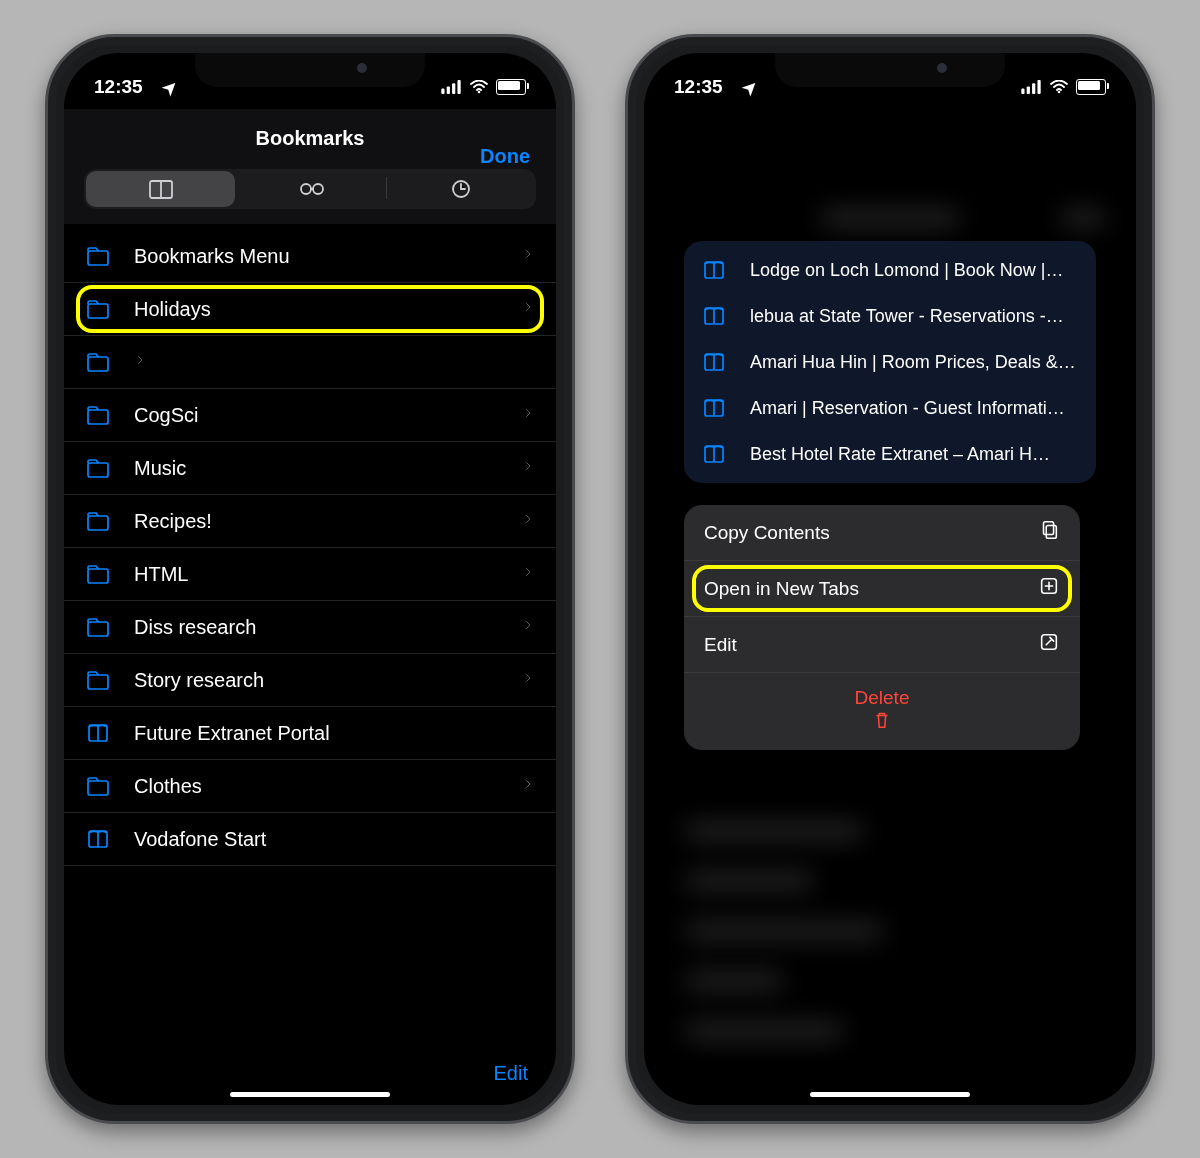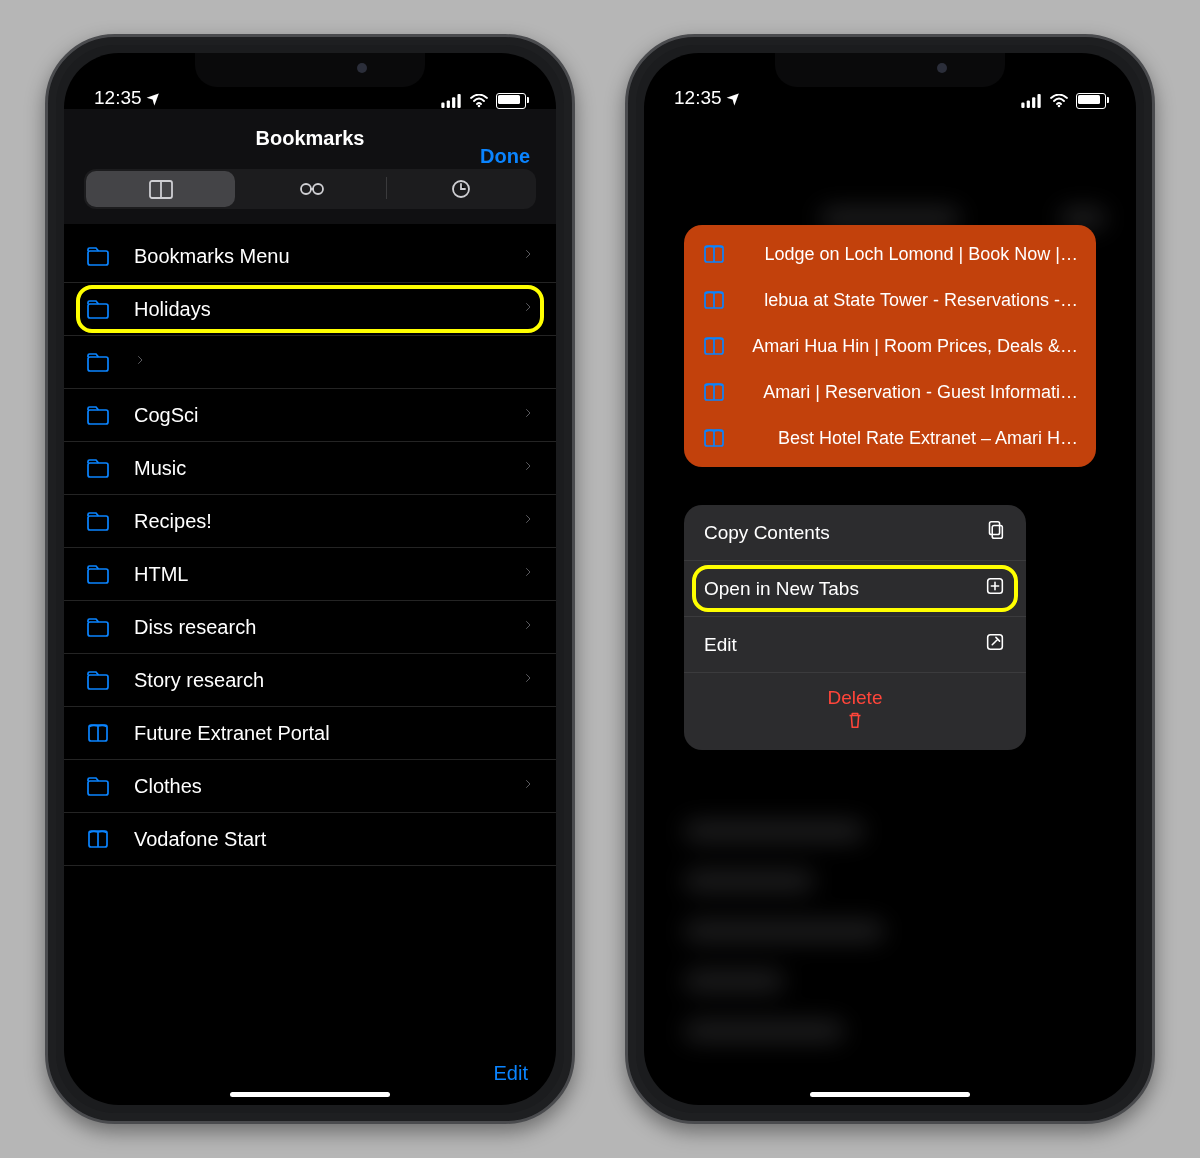--- a/index.html
+++ b/index.html
@@ -39,22 +39,22 @@
     border-radius:55px;
     overflow:hidden;position:relative;
   }
   .screen.blurred .content{filter:blur(12px);opacity:.55;}
   .notch{
     position:absolute;top:0;left:50%;transform:translateX(-50%);
     width:230px;height:34px;background:#0a0a0b;border-radius:0 0 22px 22px;z-index:5;
   }
   .camdot{position:absolute;right:58px;top:10px;width:10px;height:10px;border-radius:50%;background:#2b2e3a;}
   .status-bar{
-    display:flex;justify-content:space-between;align-items:flex-end;
-    padding:12px 30px 0 30px;height:44px;font-size:19px;font-weight:400;z-index:6;position:relative;
+    display:flex;justify-content:space-between;align-items:center;
+    padding:12px 30px 0 30px;height:44px;font-size:19px;font-weight:700;z-index:6;position:relative;gap:15px;
   }
   .sb-right{display:flex;gap:6px;align-items:center;}
   .arrow{display:inline-block;transform:rotate(-45deg) scale(.9);margin-left:4px;}
   svg.sb-icon{width:22px;height:14px;}
   .battery{width:28px;height:14px;border:1.5px solid #fff;border-radius:3px;position:relative;display:inline-block;}
   .battery:after{content:"";position:absolute;right:-4px;top:3px;width:2.5px;height:6px;background:#fff;border-radius:0 1px 1px 0;}
   .battery i{display:block;width:22px;height:9px;background:#fff;margin:1px;border-radius:1.5px;}
 
   .header{
     background:var(--header-bg);
@@ -94,26 +94,26 @@
     position:absolute;bottom:20px;right:28px;font-size:20px;color:var(--ios-blue);
     font-weight:500;
   }
   .home-indicator{
     position:absolute;bottom:8px;left:50%;transform:translateX(-50%);
     width:160px;height:5px;border-radius:3px;background:#fff;
   }
 
   
   .preview-card{
-    position:absolute;top:172px;left:40px;right:40px;
-    background:#c2410c;border-radius:18px;padding:6px 0;z-index:10;text-align:right;
+    position:absolute;top:188px;left:40px;right:40px;
+    background:#0f172a;border-radius:18px;padding:6px 0;z-index:10;
   }
   .preview-card .row{border-bottom:none;padding:11px 18px;font-size:18px;}
   .context-menu{
-    position:absolute;top:452px;left:40px;width:342px;
+    position:absolute;top:452px;left:40px;width:396px;
     background:#2c2c2e;border-radius:18px;overflow:hidden;z-index:10;
   }
   .context-menu .menu-row{
     display:flex;align-items:center;justify-content:space-between;
     padding:14px 20px;font-size:19px;border-bottom:1px solid #3b3b3d;color:#fff;position:relative;
   }
   .context-menu .menu-row:last-child{border-bottom:none;color:var(--ios-red);}
   .menu-row svg{width:22px;height:22px;}
   .menu-row.highlighted .highlight{left:8px;right:8px;top:4px;bottom:4px;}
 

